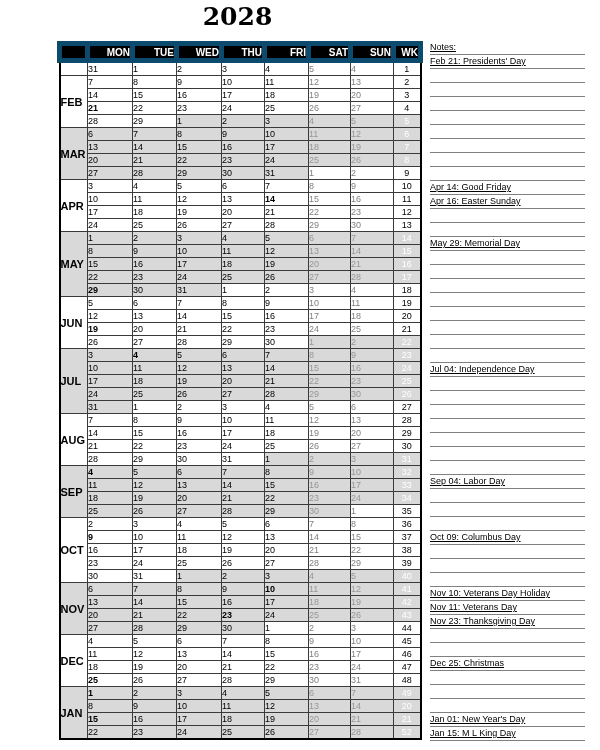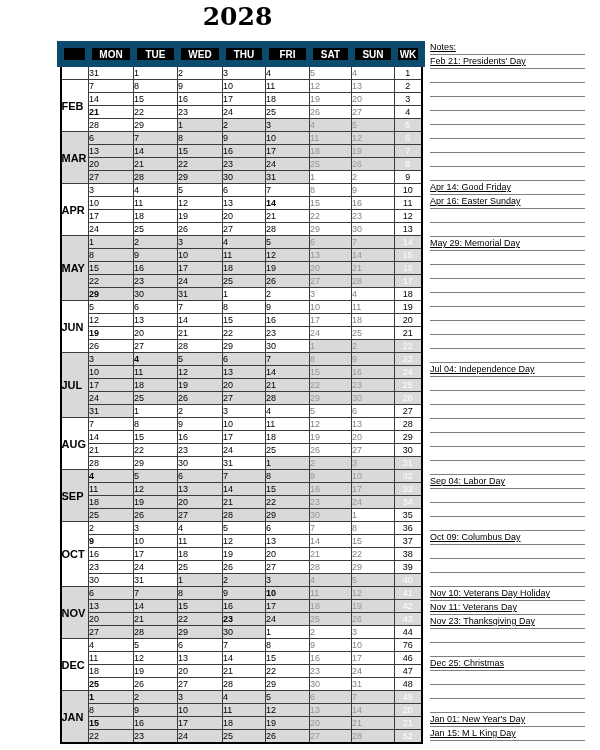--- a/index.html
+++ b/index.html
@@ -3,21 +3,21 @@
 <meta charset="utf-8">
 <style>
   html,body{margin:0;padding:0;background:#fff;}
   .page{position:relative;width:600px;height:750px;background:#fff;overflow:hidden;
         font-family:"Liberation Sans",sans-serif;}
   .title{position:absolute;left:57px;top:2px;width:361px;text-align:center;
          font-family:"DejaVu Serif",serif;font-weight:bold;font-size:25px;color:#000;}
   table.cal{position:absolute;left:57px;top:41px;border-collapse:collapse;table-layout:fixed;
             border:2px solid #000;}
   table.cal th{background:var(--hdrbg,#000);color:var(--hdrfg,#fff);font-size:10px;font-weight:bold;
-               height:12px;padding:0;border:7px solid #0c4a6e;text-align:center;}
+               height:12px;padding:0;border:5px solid #0c4a6e;text-align:right;}
   table.cal td{border:1px solid #3a3a3a;height:12px;padding:0;overflow:hidden;}
   td.day{font-size:9px;line-height:12px;padding-left:4px;color:#000;white-space:nowrap;}
   td.g{background:var(--shaded,#d9d9d9);}
   td.we{color:var(--weekend,#808080);}
   td.we.g{color:#979797;}
   td.bold{font-weight:bold;}
   td.wk{font-size:9px;text-align:center;color:#000;}
   td.wk.g{color:#fff;}
   td.label{font-size:11px;font-weight:bold;text-align:left;color:#000;padding:0;margin-left:9px;}
   td.tt{border-top:2px solid #000;}
@@ -513,21 +513,21 @@
         </tr>
         <tr>
           <td rowspan="4" class="label tt">DEC</td>
           <td class="day tt">4</td>
           <td class="day tt">5</td>
           <td class="day tt">6</td>
           <td class="day tt">7</td>
           <td class="day">8</td>
           <td class="day we">9</td>
           <td class="day we">10</td>
-          <td class="wk">76</td>
+          <td class="wk">45</td>
         </tr>
         <tr>
           <td class="day">11</td>
           <td class="day">12</td>
           <td class="day">13</td>
           <td class="day">14</td>
           <td class="day">15</td>
           <td class="day we">16</td>
           <td class="day we">17</td>
           <td class="wk">46</td>

